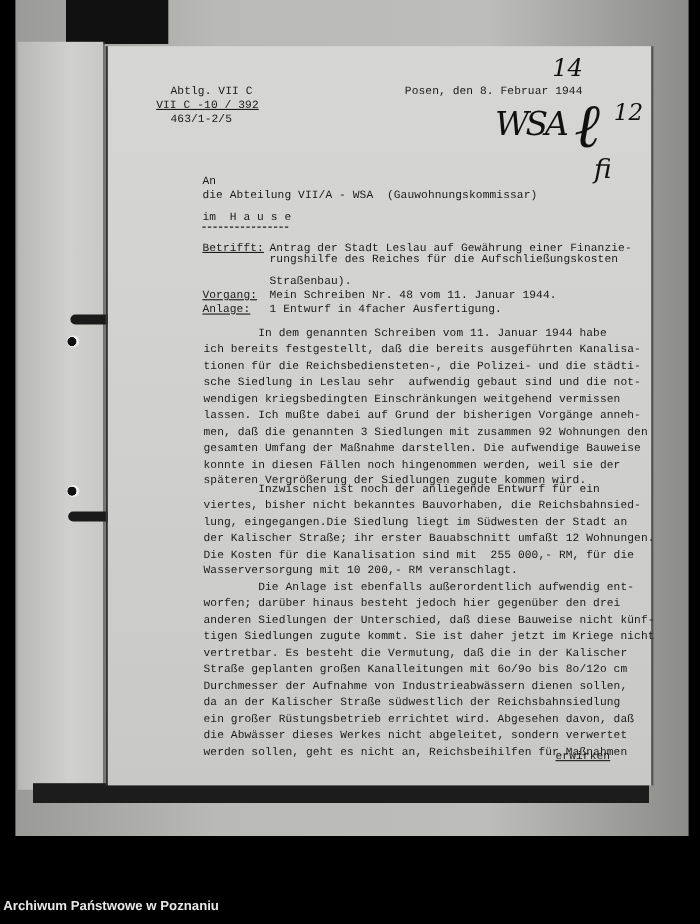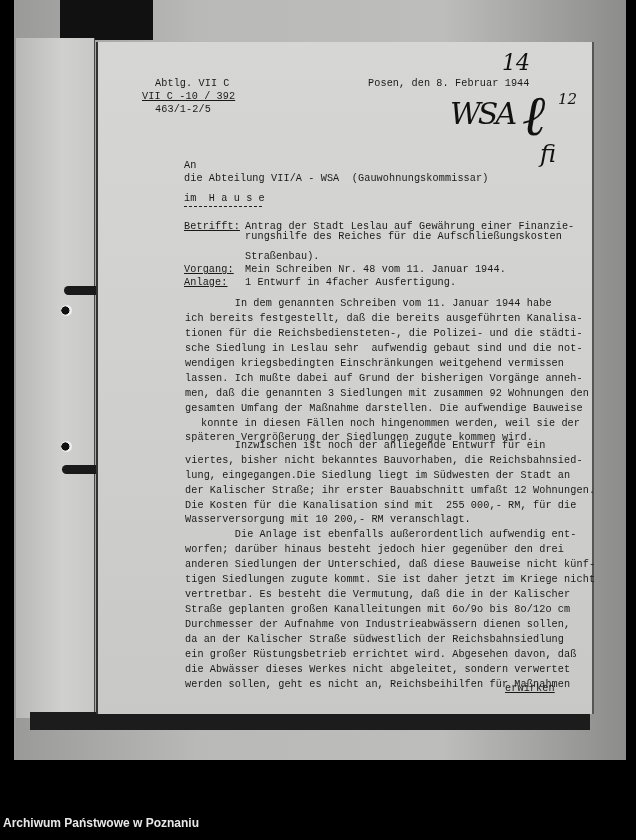--- a/index.html
+++ b/index.html
@@ -46,21 +46,21 @@
   <div class="page"></div>
 
   <div class="t" style="left:155px;top:77px;">Abtlg. VII C</div>
   <div class="t u" style="left:142px;top:90px;">VII C -10 / 392</div>
   <div class="t" style="left:155px;top:103px;">463/1-2/5</div>
   <div class="t" style="left:368px;top:77px;">Posen, den 8. Februar 1944</div>
 
   <div class="hand" style="left:502px;top:50px;font-size:22px;">14</div>
   <div class="hand" style="left:450px;top:96px;font-size:30px;letter-spacing:-3px;">WSA</div>
   <div class="hand" style="left:522px;top:88px;font-size:56px;line-height:56px;">ℓ</div>
-  <div class="hand" style="left:558px;top:90px;font-size:15px;">12</div>
+  <div class="hand" style="left:558px;top:90px;font-size:21px;">12</div>
   <div class="hand" style="left:540px;top:140px;font-size:24px;">fi</div>
 
   <div class="t" style="left:184px;top:159px;">An</div>
   <div class="t" style="left:184px;top:172px;">die Abteilung VII/A - WSA  (Gauwohnungskommissar)</div>
   <div class="t" style="left:184px;top:192px;">im  H a u s e</div>
   <div class="dashline"></div>
 
   <div class="t u" style="left:184px;top:220px;">Betrifft:</div>
   <div class="t" style="left:245px;top:220px;">Antrag der Stadt Leslau auf Gewährung einer Finanzie-</div>
   <div class="t" style="left:245px;top:230px;">rungshilfe des Reiches für die Aufschließungskosten</div>
@@ -73,21 +73,21 @@
 
   <div style="position:absolute;left:185px;top:297px;">
     <div class="t" style="left:0;top:0px;">        In dem genannten Schreiben vom 11. Januar 1944 habe</div>
     <div class="t" style="left:0;top:15px;">ich bereits festgestellt, daß die bereits ausgeführten Kanalisa-</div>
     <div class="t" style="left:0;top:30px;">tionen für die Reichsbediensteten-, die Polizei- und die städti-</div>
     <div class="t" style="left:0;top:45px;">sche Siedlung in Leslau sehr  aufwendig gebaut sind und die not-</div>
     <div class="t" style="left:0;top:60px;">wendigen kriegsbedingten Einschränkungen weitgehend vermissen</div>
     <div class="t" style="left:0;top:75px;text-align:center;">lassen. Ich mußte dabei auf Grund der bisherigen Vorgänge anneh-</div>
     <div class="t" style="left:0;top:90px;">men, daß die genannten 3 Siedlungen mit zusammen 92 Wohnungen den</div>
     <div class="t" style="left:0;top:105px;">gesamten Umfang der Maßnahme darstellen. Die aufwendige Bauweise</div>
-    <div class="t" style="left:16px;top:120px;">konnte in diesen Fällen noch hingenommen werden, weil sie der</div>
+    <div class="t" style="left:0;top:120px;">konnte in diesen Fällen noch hingenommen werden, weil sie der</div>
     <div class="t" style="left:0;top:134px;">späteren Vergrößerung der Siedlungen zugute kommen wird.</div>
     <div class="t" style="left:0;top:142px;">        Inzwischen ist noch der anliegende Entwurf für ein</div>
     <div class="t" style="left:0;top:157px;">viertes, bisher nicht bekanntes Bauvorhaben, die Reichsbahnsied-</div>
     <div class="t" style="left:0;top:172px;">lung, eingegangen.Die Siedlung liegt im Südwesten der Stadt an</div>
     <div class="t" style="left:0;top:187px;">der Kalischer Straße; ihr erster Bauabschnitt umfaßt 12 Wohnungen.</div>
     <div class="t" style="left:0;top:202px;">Die Kosten für die Kanalisation sind mit  255 000,- RM, für die</div>
     <div class="t" style="left:0;top:216px;">Wasserversorgung mit 10 200,- RM veranschlagt.</div>
     <div class="t" style="left:0;top:231px;">        Die Anlage ist ebenfalls außerordentlich aufwendig ent-</div>
     <div class="t" style="left:0;top:246px;">worfen; darüber hinaus besteht jedoch hier gegenüber den drei</div>
     <div class="t" style="left:0;top:261px;">anderen Siedlungen der Unterschied, daß diese Bauweise nicht künf-</div>

